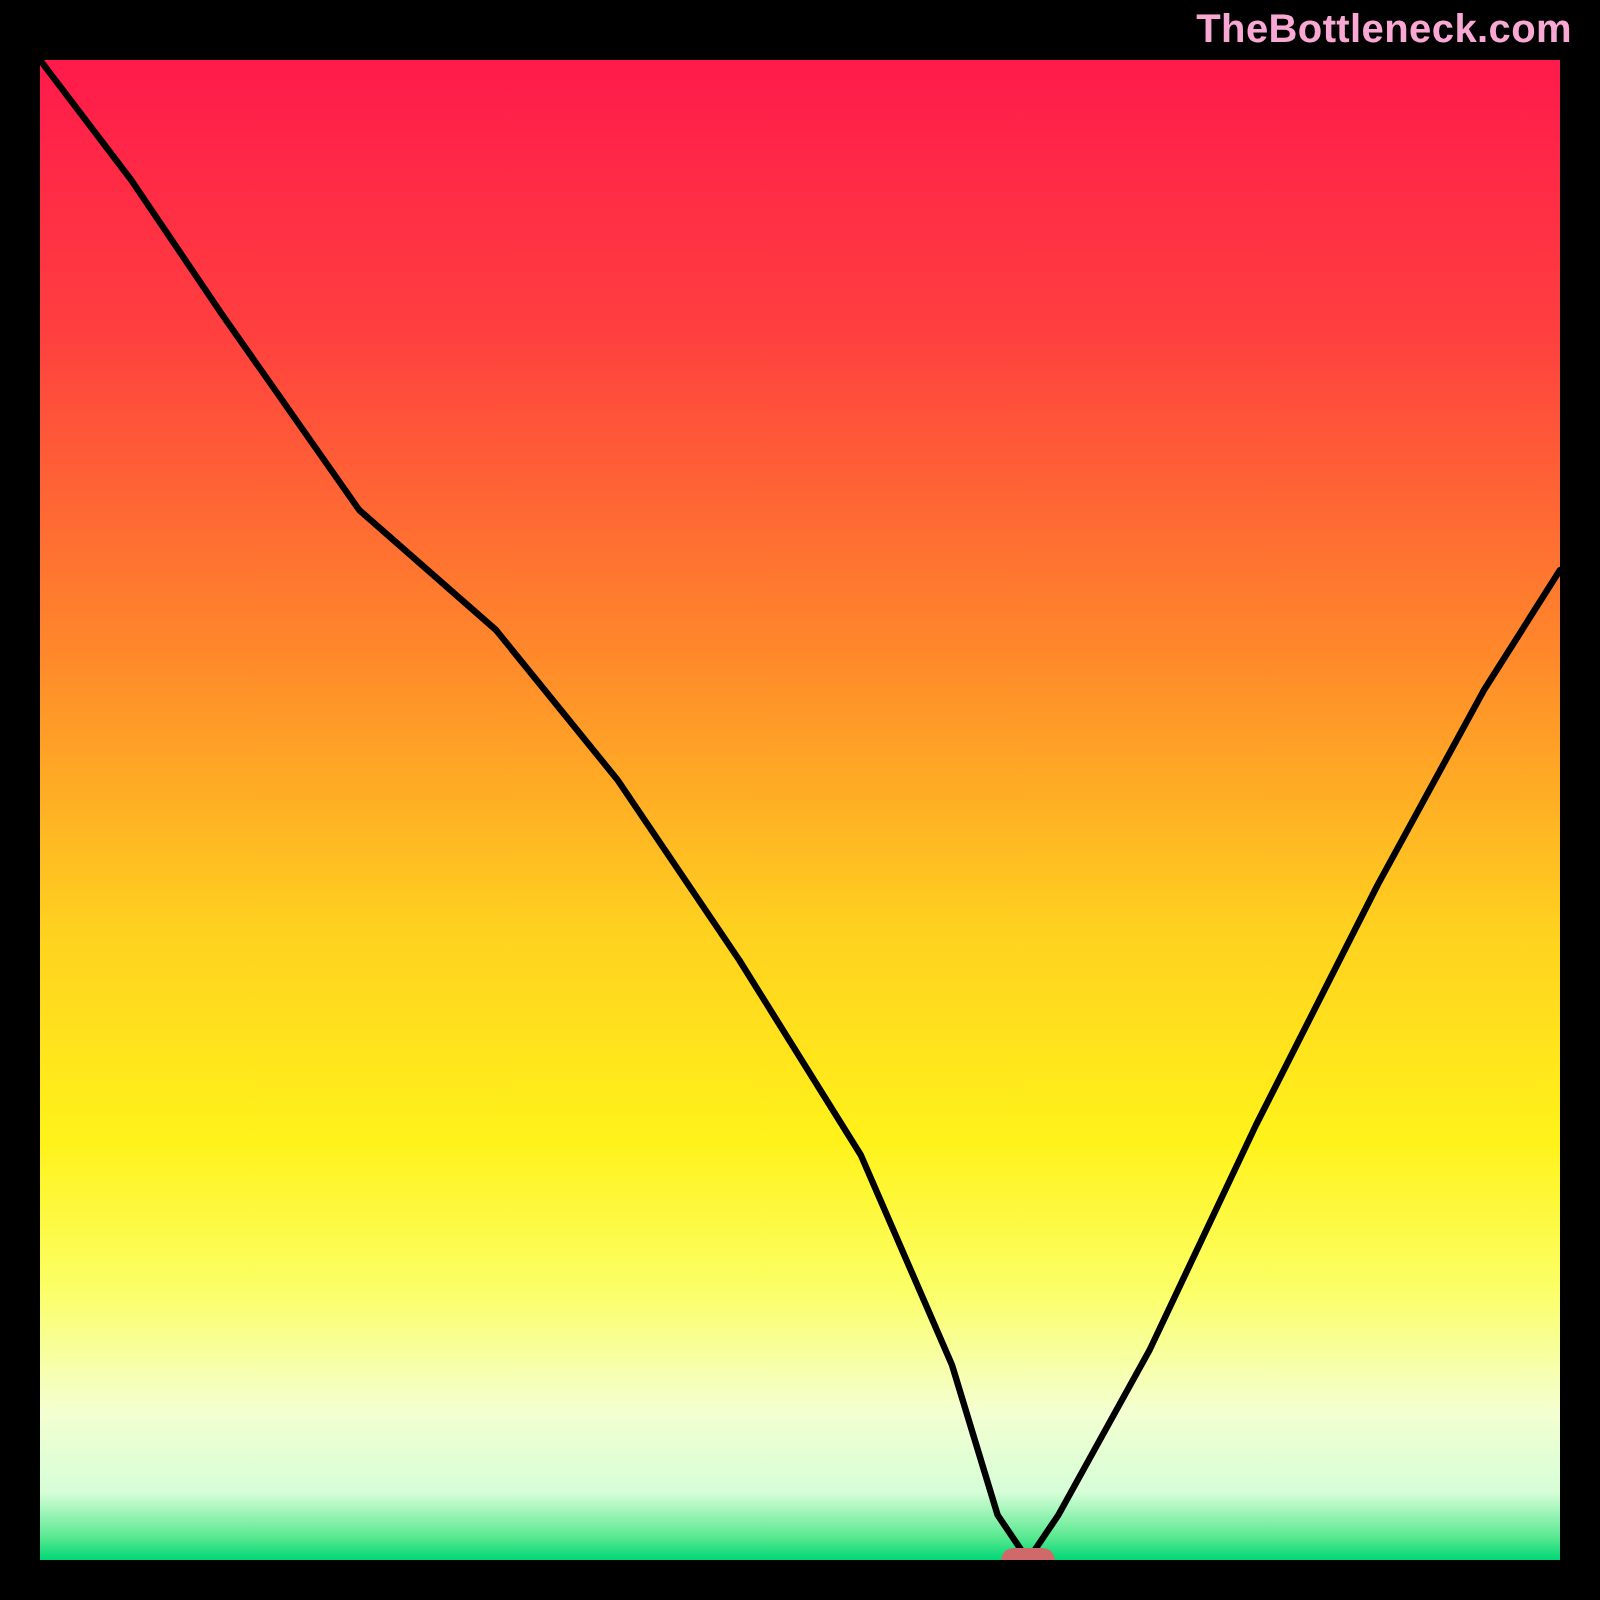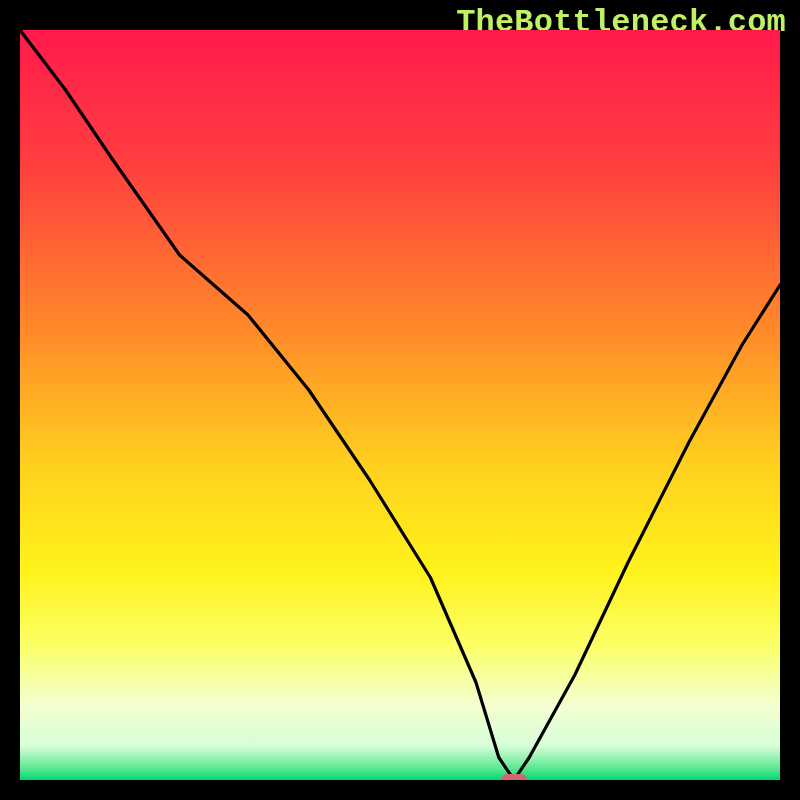--- a/index.html
+++ b/index.html
@@ -13,24 +13,24 @@
   .frame {
     position: relative;
     width: 800px;
     height: 800px;
     background: #000;
   }
   .watermark {
     position: absolute;
     top: 4px;
     right: 14px;
-    font-family: Liberation Mono, monospace;
-    font-size: 32px;
+    font-family: Liberation Sans, sans-serif;
+    font-size: 20px;
     font-weight: 600;
-    color: #bef264;
+    color: #f9a8d4;
     letter-spacing: 0.2px;
   }
   svg.plot {
     position: absolute;
     left: 20px;
     top: 30px;
     width: 760px;
     height: 750px;
     display: block;
   }

